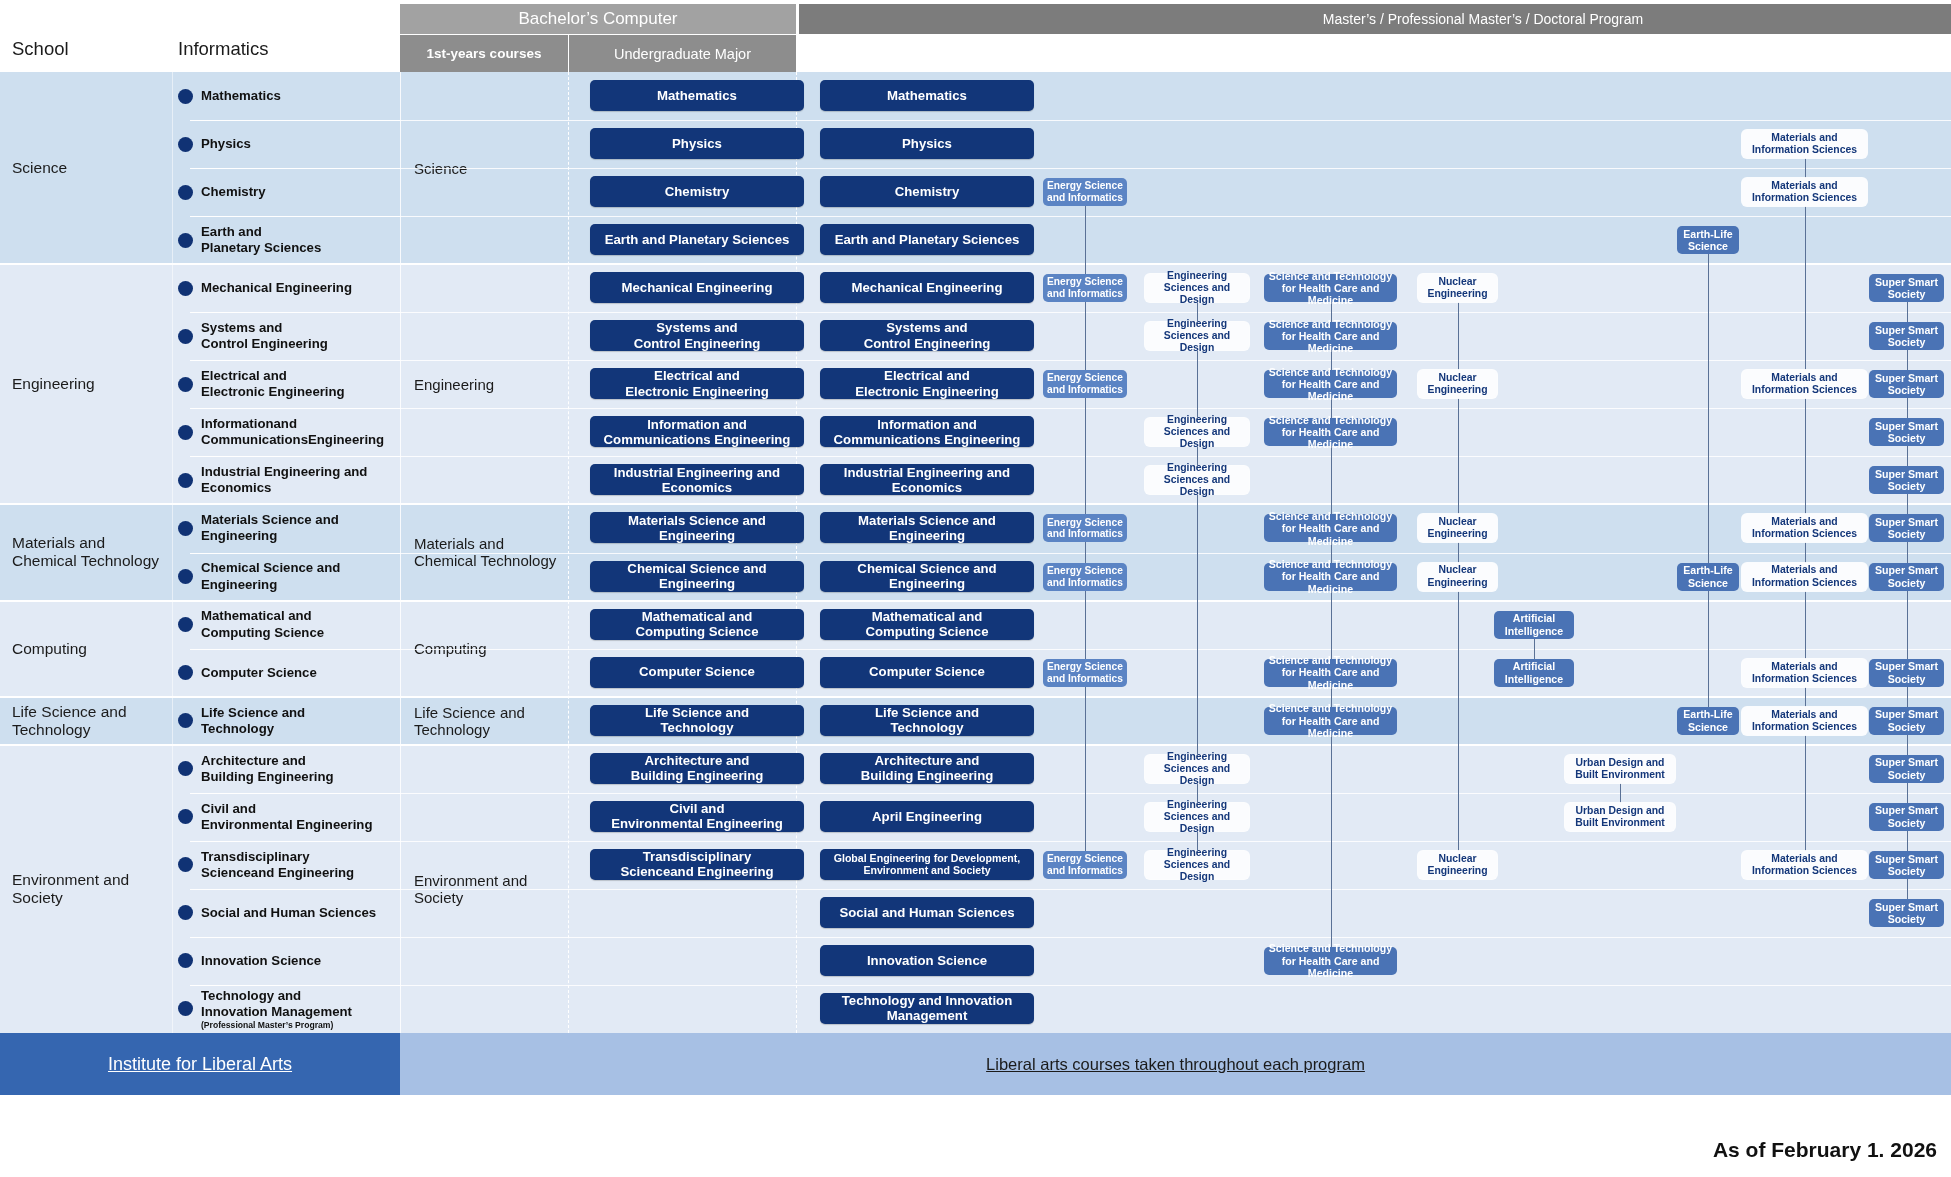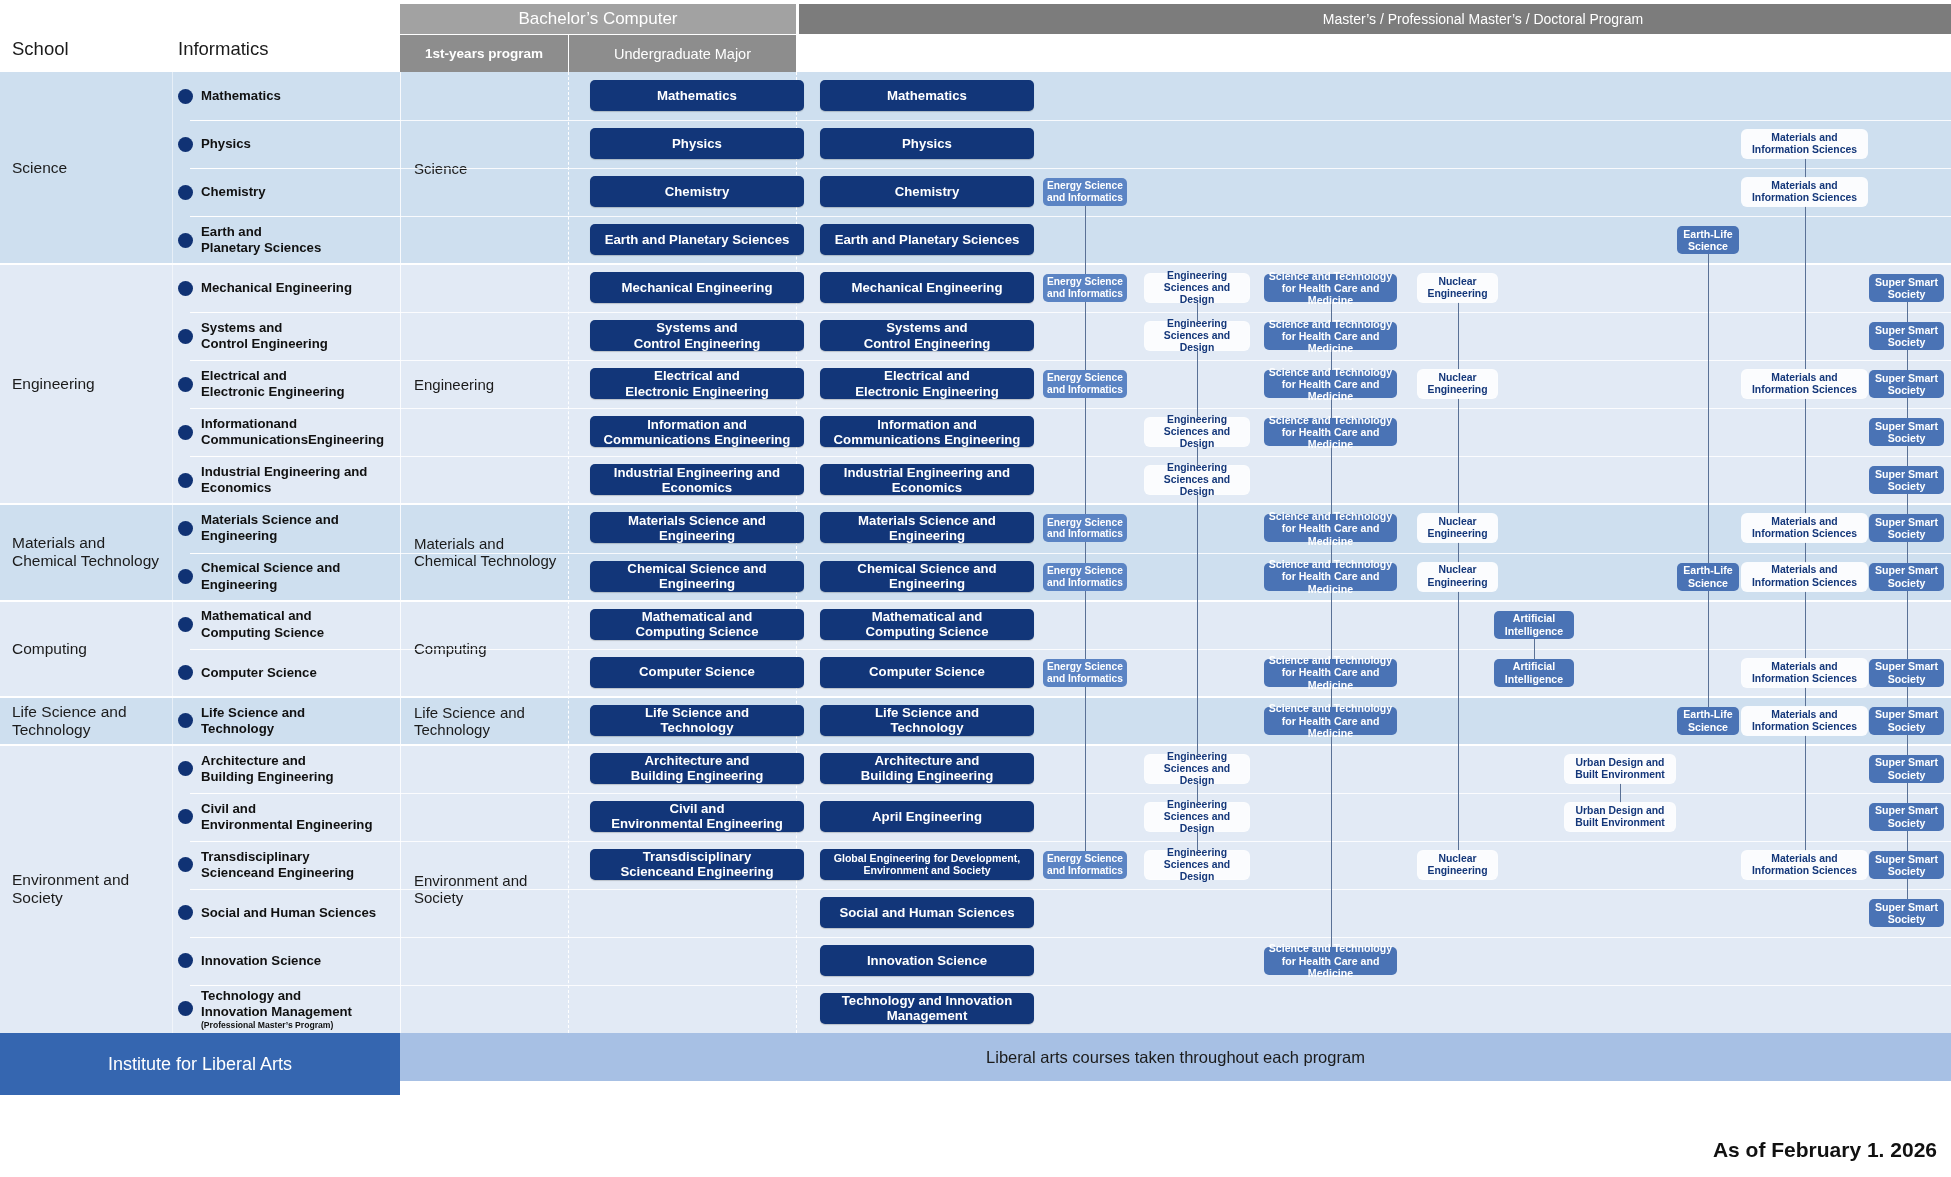--- a/index.html
+++ b/index.html
@@ -83,21 +83,21 @@
 <body>
 
 <div id="chart">
 
   <div class="hdr-white"></div>
   <div class="hdr-title" style="left:12px;">School</div>
   <div class="hdr-title" style="left:178px;">Informatics</div>
 
   <div class="hdr-bach-top">Bachelor’s Computer</div>
   <div class="hdr-mast-top">Master’s / Professional Master’s / Doctoral Program</div>
-  <div class="hdr-first">1st-years program</div>
+  <div class="hdr-first">1st-years courses</div>
   <div class="hdr-ugrad">Undergraduate Major</div>
 
   <div id="body-layer">
       <div class="band shade-a" style="top:72px;height:192.2px;"></div>
       <div class="school-cell" style="top:72px;height:192.2px;">
         <span>Science</span>
       </div>
       <div class="first-cell" style="top:72px;height:192.2px;">
         <span>Science</span>
       </div>
@@ -379,21 +379,21 @@
       <div class="box steel" style="left:1869px;top:514.45px;width:75px;height:28px;">Super Smart<br>Society</div>
       <div class="box steel" style="left:1869px;top:562.5px;width:75px;height:28px;">Super Smart<br>Society</div>
       <div class="box steel" style="left:1869px;top:658.5999999999999px;width:75px;height:28px;">Super Smart<br>Society</div>
       <div class="box steel" style="left:1869px;top:706.65px;width:75px;height:28px;">Super Smart<br>Society</div>
       <div class="box steel" style="left:1869px;top:754.6999999999999px;width:75px;height:28px;">Super Smart<br>Society</div>
       <div class="box steel" style="left:1869px;top:802.75px;width:75px;height:28px;">Super Smart<br>Society</div>
       <div class="box steel" style="left:1869px;top:850.8px;width:75px;height:28px;">Super Smart<br>Society</div>
       <div class="box steel" style="left:1869px;top:898.8499999999999px;width:75px;height:28px;">Super Smart<br>Society</div>
     </div>
 
-  <div class="lib-left" style="top:1033px;height:62px;">
+  <div class="lib-left" style="top:1033px;height:62px;text-decoration:underline;">
     <span>Institute for Liberal Arts</span>
   </div>
-  <div class="lib-right" style="top:1033px;height:48px;">
+  <div class="lib-right" style="top:1033px;height:62px;text-decoration:underline;">
     <span>Liberal arts courses taken throughout each program</span>
   </div>
 
   <div class="asof" style="top:1138px;">As of February 1. 2026</div>
 </div>
 
 </body></html>

